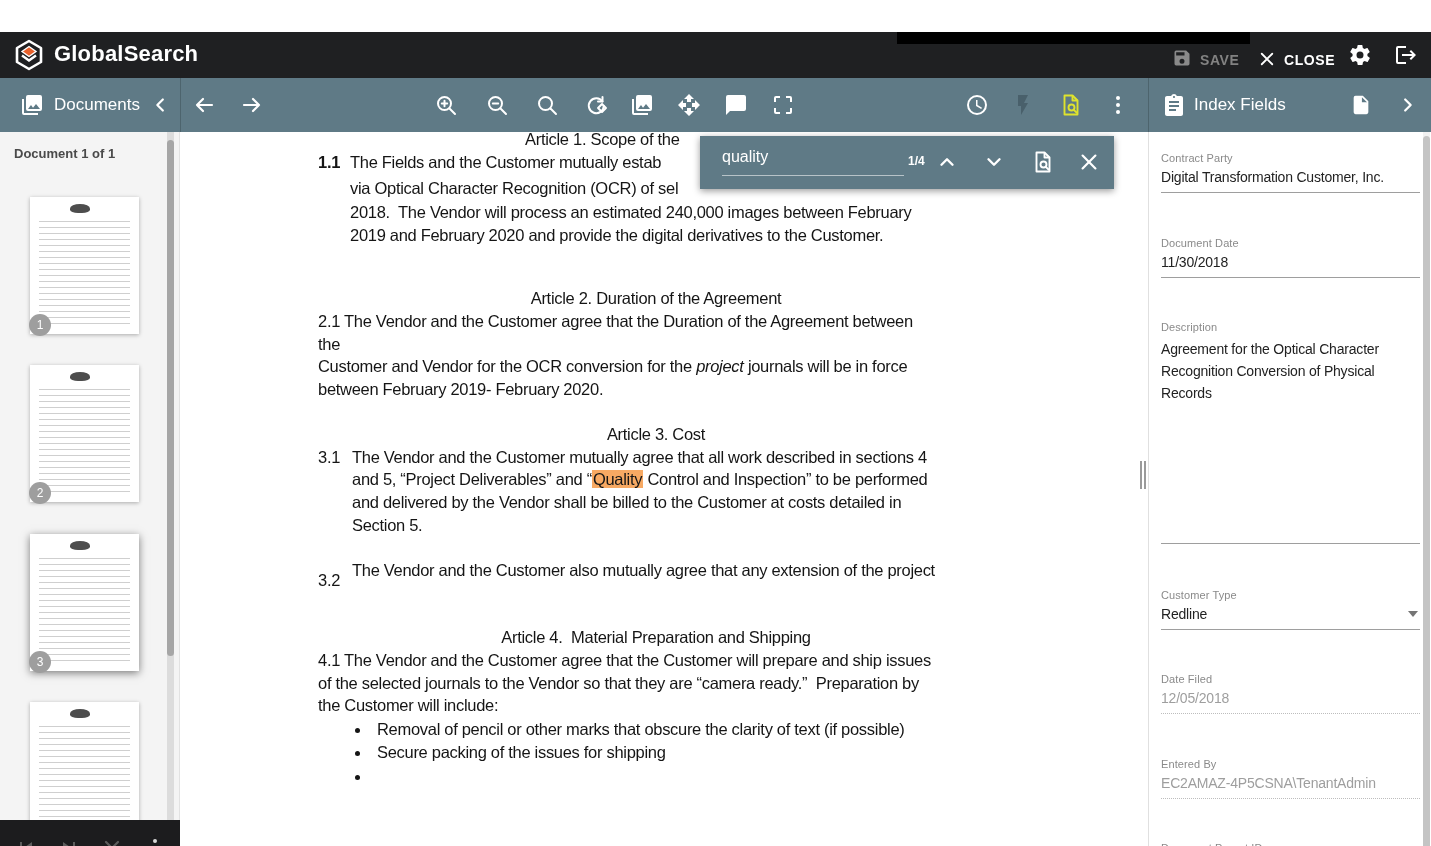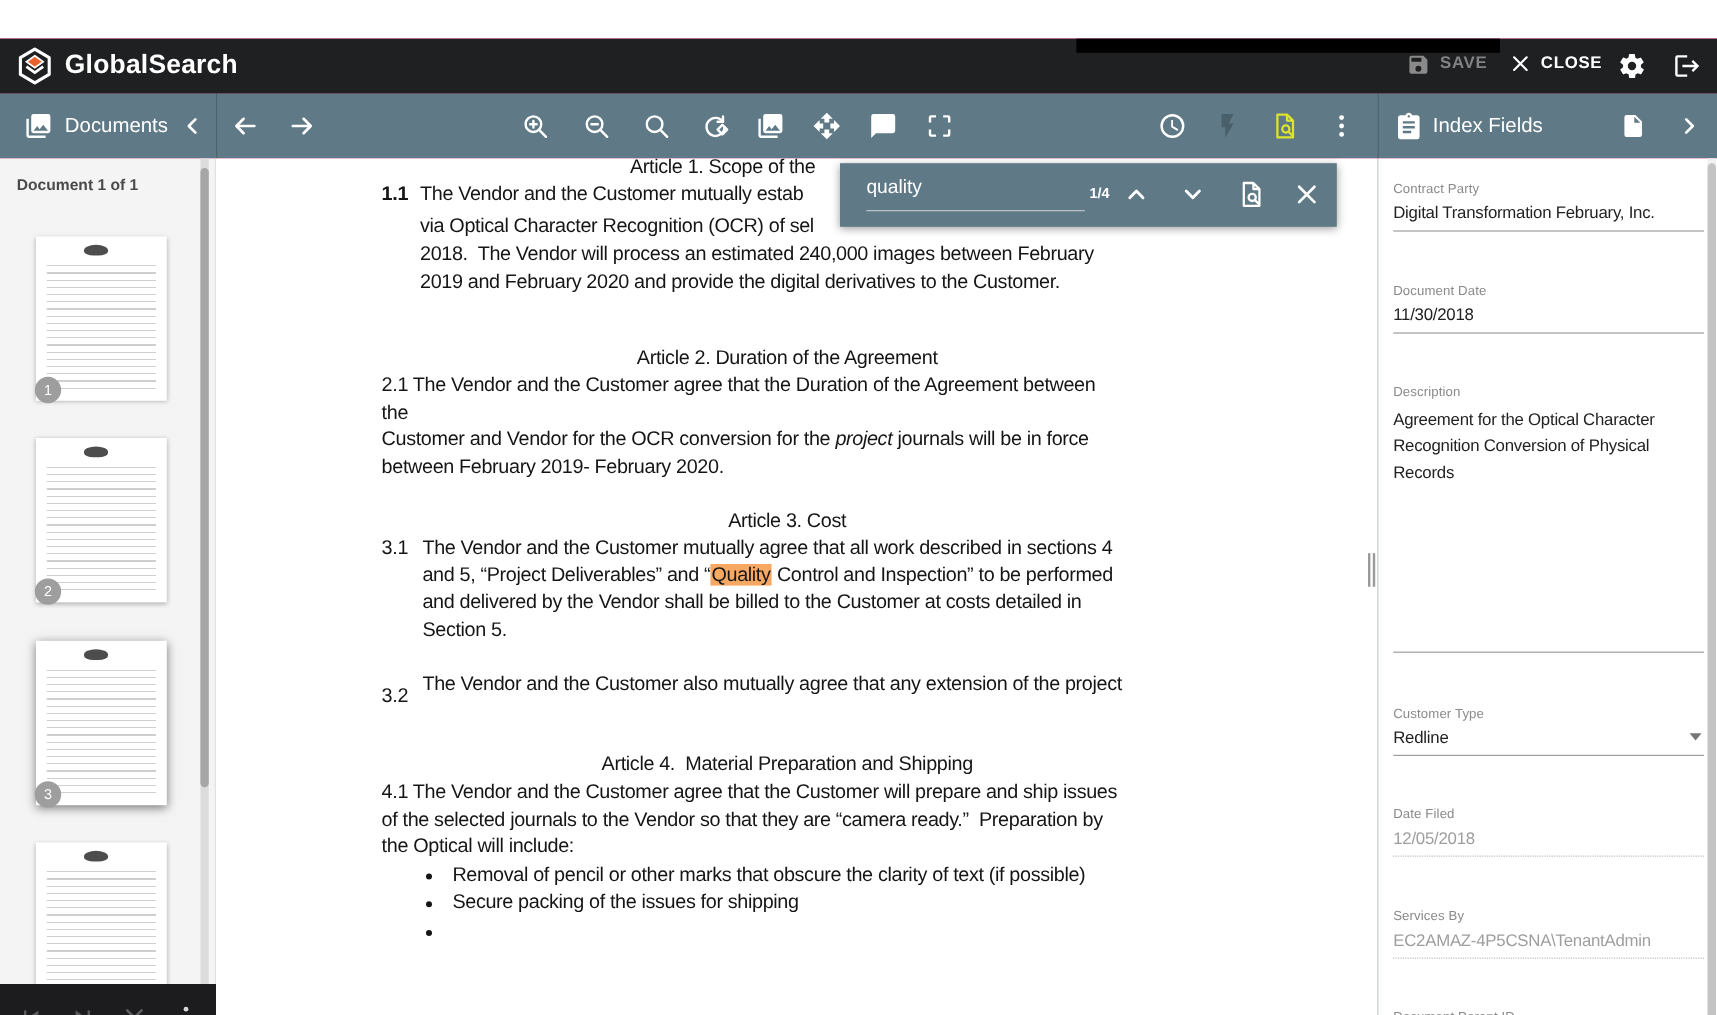--- a/index.html
+++ b/index.html
@@ -6,21 +6,21 @@
   html,body { font-family:"Liberation Sans",sans-serif; }
   #screen { position:relative; width:1431px; height:846px; background:#ec4899; overflow:hidden;margin-top:32px; }
   svg { display:block; width:100%; height:100%; }
   .ic { position:absolute; width:24px; height:24px; color:#fff; }
   .ic.dim { color:#8a8a8a; }
 
   
   .topbar { position:absolute; left:0; top:0; width:1431px; height:46px; background:#1f2022; }
   .logo-box { position:absolute; left:13px; top:7px; width:32px; height:32px; }
   .app-title { position:absolute; left:54px; top:9px; font-size:22px; font-weight:700; color:#fff; letter-spacing:.2px; }
-  .topbtn { position:absolute; top:12px; height:24px; display:flex; align-items:flex-start; gap:8px; color:#fff; font-size:14px; font-weight:700; letter-spacing:.6px; cursor:pointer; }
+  .topbtn { position:absolute; top:12px; height:24px; display:flex; align-items:flex-end; gap:8px; color:#fff; font-size:14px; font-weight:700; letter-spacing:.6px; cursor:pointer; }
   .topbtn.disabled { color:#828282; cursor:default; }
   .black-strip { position:absolute; left:897px; top:0; width:353px; height:12px; background:#000; }
 
   
   .toolbar { position:absolute; left:0; top:46px; width:1431px; height:54px; background:#5f7a86; }
   .tb-sep { position:absolute; top:46px; width:1px; height:54px; background:rgba(0,0,0,.18); }
   .panel-head-label { position:absolute; color:#fff; font-size:17px; font-weight:500; }
 
   
   .left-panel { position:absolute; left:0; top:100px; width:180px; height:746px; background:#f4f4f4; border-right:1px solid #e2e2e2; }
@@ -294,21 +294,21 @@
             </g>
           </svg>
       </div>
     </div>
   </div>
 
   <div class="viewer">
 
     <div class="doc-line doc-head" style="left:345px;top:-2px;">Article 1. Scope of the</div>
     <div class="doc-line" style="left:138px;top:21px;font-weight:bold;">1.1</div>
-    <div class="doc-line" style="left:170px;top:21px;">The Vendor and the Customer mutually estab</div>
+    <div class="doc-line" style="left:170px;top:21px;">The Fields and the Customer mutually estab</div>
     <div class="doc-line" style="left:170px;top:47px;">via Optical Character Recognition (OCR) of sel</div>
     <div class="doc-line" style="left:170px;top:71px;">2018.  The Vendor will process an estimated 240,000 images between February</div>
     <div class="doc-line" style="left:170px;top:94px;">2019 and February 2020 and provide the digital derivatives to the Customer.</div>
 
     <div class="doc-line doc-head doc-center" style="top:157px;">Article 2. Duration of the Agreement</div>
     <div class="doc-line" style="left:138px;top:180px;">2.1 The Vendor and the Customer agree that the Duration of the Agreement between</div>
     <div class="doc-line" style="left:138px;top:203px;">the</div>
     <div class="doc-line" style="left:138px;top:225px;"><span>Customer and Vendor for the OCR conversion for the </span><i>project</i><span> journals will be in force</span></div>
     <div class="doc-line" style="left:138px;top:248px;">between February 2019- February 2020.</div>
 
@@ -318,21 +318,21 @@
     <div class="doc-line" style="left:172px;top:338px;"><span>and 5, “Project Deliverables” and “</span><span class="hl">Quality</span><span> Control and Inspection” to be performed</span></div>
     <div class="doc-line" style="left:172px;top:361px;">and delivered by the Vendor shall be billed to the Customer at costs detailed in</div>
     <div class="doc-line" style="left:172px;top:384px;">Section 5.</div>
 
     <div class="doc-line" style="left:138px;top:439px;">3.2</div>
     <div class="doc-line" style="left:172px;top:429px;">The Vendor and the Customer also mutually agree that any extension of the project</div>
 
     <div class="doc-line doc-head doc-center" style="top:496px;">Article 4.  Material Preparation and Shipping</div>
     <div class="doc-line" style="left:138px;top:519px;">4.1 The Vendor and the Customer agree that the Customer will prepare and ship issues</div>
     <div class="doc-line" style="left:138px;top:542px;">of the selected journals to the Vendor so that they are “camera ready.”  Preparation by</div>
-    <div class="doc-line" style="left:138px;top:564px;">the Optical will include:</div>
+    <div class="doc-line" style="left:138px;top:564px;">the Customer will include:</div>
 
     <div class="bullet-dot" style="left:175px;top:596px;"></div>
     <div class="doc-line" style="left:197px;top:588px;">Removal of pencil or other marks that obscure the clarity of text (if possible)</div>
     <div class="bullet-dot" style="left:175px;top:619px;"></div>
     <div class="doc-line" style="left:197px;top:611px;">Secure packing of the issues for shipping</div>
     <div class="bullet-dot" style="left:175px;top:643px;"></div>
 
     <div class="page-sep"></div>
 
     <div class="search-overlay">
@@ -368,21 +368,21 @@
 
   <div class="resize-handle">
     <i style="left:0;"></i>
       <i style="left:4px;"></i>
   </div>
 
   <div class="right-panel">
 
     <div class="field" style="top:20px;">
       <div class="f-label">Contract Party</div>
-      <div class="f-value u-solid">Digital Transformation February, Inc.</div>
+      <div class="f-value u-solid">Digital Transformation Customer, Inc.</div>
     </div>
 
     <div class="field" style="top:105px;">
       <div class="f-label">Document Date</div>
       <div class="f-value u-solid">11/30/2018</div>
     </div>
 
     <div class="field" style="top:189px;">
       <div class="f-label">Description</div>
       <div class="f-value wrap">Agreement for the Optical Character Recognition Conversion of Physical Records</div>
@@ -394,21 +394,21 @@
       <div class="f-value u-solid">Redline</div>
       <div class="dd-arrow"></div>
     </div>
 
     <div class="field" style="top:541px;">
       <div class="f-label">Date Filed</div>
       <div class="f-value grey u-dotted">12/05/2018</div>
     </div>
 
     <div class="field" style="top:626px;">
-      <div class="f-label">Services By</div>
+      <div class="f-label">Entered By</div>
       <div class="f-value grey u-dotted">EC2AMAZ-4P5CSNA\TenantAdmin</div>
     </div>
 
     <div class="field" style="top:710px;">
       <div class="f-label">Document Parent ID</div>
       <div class="f-value">80</div>
     </div>
 
     <div class="rscroll-track"></div>
     <div class="rscroll-thumb"></div>

